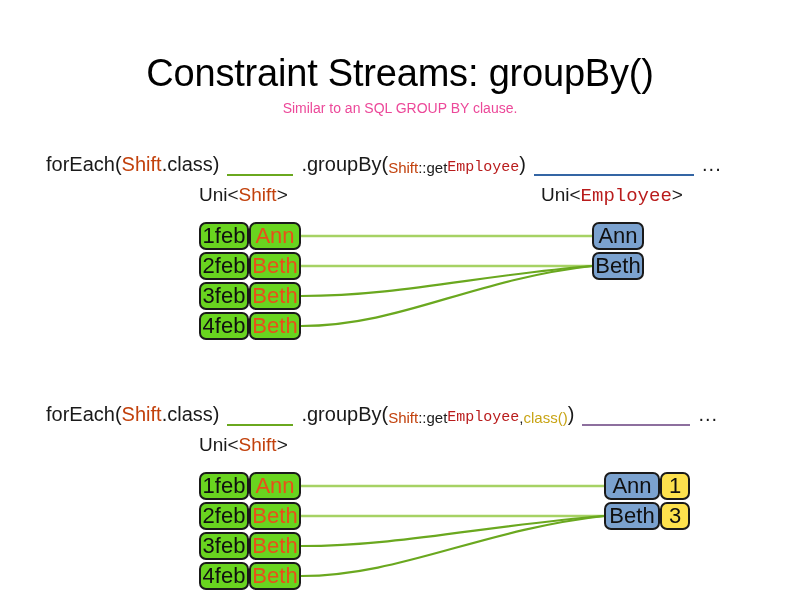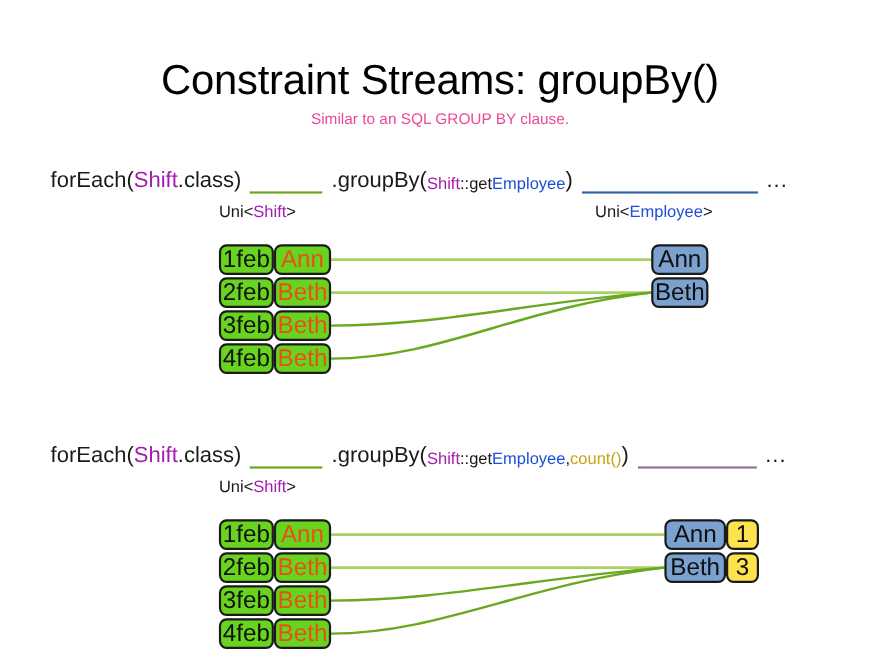--- a/index.html
+++ b/index.html
@@ -52,39 +52,39 @@
   .codeline {
     position: absolute;
     height: 30px;
     display: flex;
     align-items: flex-end;
     white-space: nowrap;
     font-size: 20px;
     color: #1a1a1a;
   }
   .codeline .seg { display: inline-block; }
-  .cls   { color: #a21caf; }
-  .blue  { color: #1d4ed8; }
+  .cls   { color: #c2410c; }
+  .blue  { color: #b91c1c; font-family: Liberation Mono, monospace; }
   .gold  { color: #c8a415; }
   .small { font-size: 15px; }
 
   .rule {
     display: inline-block;
     height: 0;
     border-top: 2px solid #6aa81f;
     margin: 0 8px;
     vertical-align: middle;
   }
   .rule.purple { border-top-color: #8d6f9e; }
   .dots { color: #1a1a1a; font-size: 20px; letter-spacing: 1px; }
 
   
   .typelabel {
     position: absolute;
-    font-size: 15px;
+    font-size: 19px;
     color: #1a1a1a;
     white-space: nowrap;
     text-align: right;
   }
 
   
   .node {
     position: absolute;
     box-sizing: border-box;
     border: 2px solid #1a1a1a;
@@ -193,21 +193,21 @@
   <div class="codeline" style="left:46px; top:364px;">
     <span class="seg">forEach(</span>
       <span class="seg cls">Shift</span>
       <span class="seg">.class)</span>
     <span class="rule" style="width:66px;"></span>
     <span class="seg">.groupBy(</span>
       <span class="seg cls small">Shift</span>
       <span class="seg small">::get</span>
       <span class="seg blue small">Employee</span>
       <span class="seg small">, </span>
-      <span class="seg gold small">count()</span>
+      <span class="seg gold small">class()</span>
       <span class="seg">)</span>
     <span class="rule purple" style="width:108px;"></span>
     <span class="dots">...</span>
   </div>
 
   <div class="typelabel" style="left:199px; top:402px;">
     <span>Uni&lt;</span><span class="cls">Shift</span><span>&gt;</span>
   </div>
 
   <div class="node green" style="left:199px; top:440px; width:50px; height:28px;">

